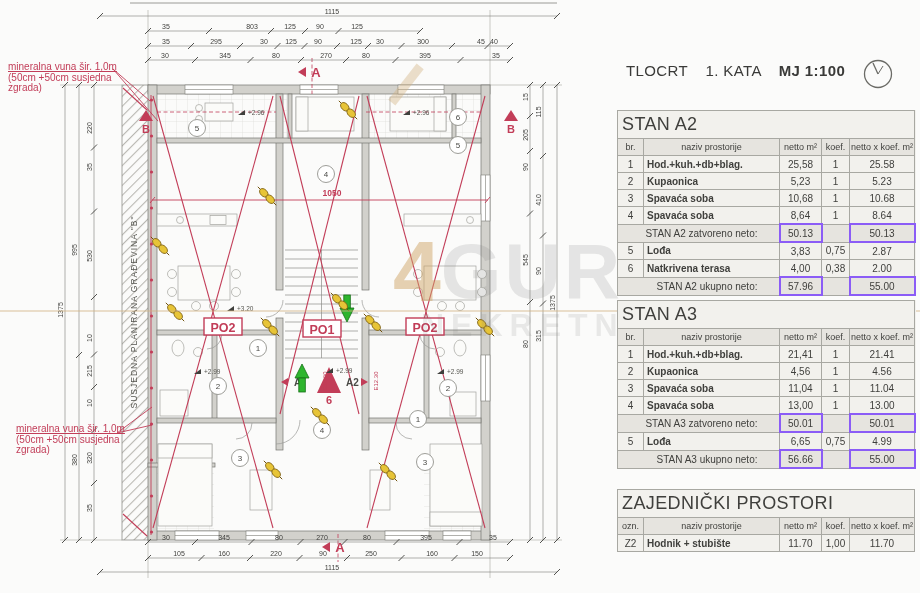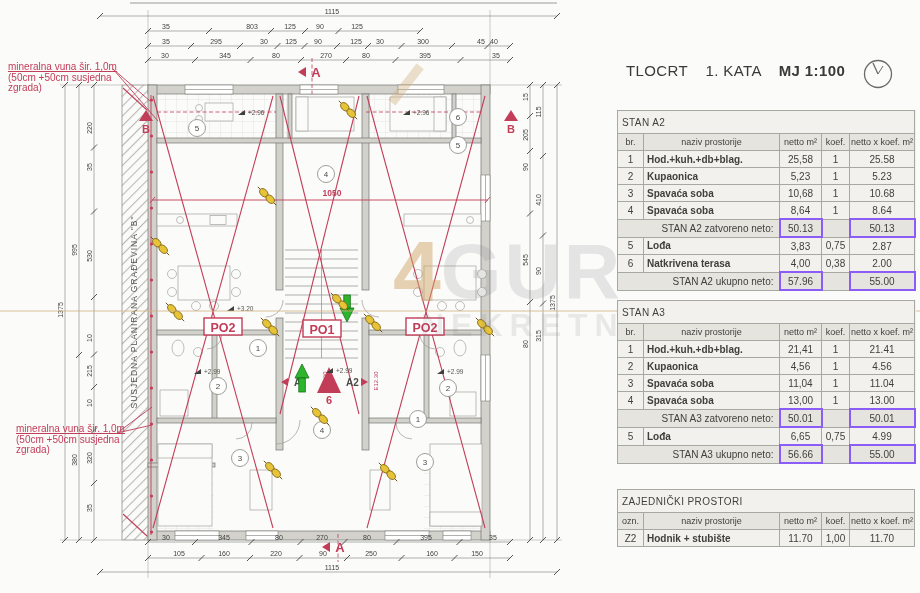--- a/index.html
+++ b/index.html
@@ -16,26 +16,26 @@
   .note .u{text-decoration:underline;}
   .wm{position:absolute;left:393px;top:231px;pointer-events:none;}
   .wm-row{display:flex;align-items:flex-start;}
   .wm-glyph{font-size:86px;font-weight:bold;color:rgba(208,166,104,.50);line-height:80px;}
   .wm-word{font-size:78px;font-weight:bold;color:rgba(120,120,120,.17);line-height:80px;letter-spacing:3px;}
   .wm-word2{font-size:32px;font-weight:bold;color:rgba(120,120,120,.14);letter-spacing:7px;margin-top:-4px;margin-left:28px;white-space:nowrap;}
   .tanline{position:absolute;left:0;top:310px;width:920px;height:2px;background:rgba(209,178,127,.40);}
   .tanswoosh{position:absolute;left:383px;top:80px;width:46px;height:9px;background:rgba(209,178,127,.40);transform:rotate(-52deg);}
   .rtbl{position:absolute;left:617px;border-collapse:collapse;background:#f2f1ed;color:#3f3f3c;font-size:10px;table-layout:fixed;}
   .rtbl td{border:1px solid #a8a8a2;padding:1px 3px;height:14px;overflow:hidden;white-space:nowrap;}
-  .rtbl tr.title td{font-size:10px;padding:3px 4px;height:16px;letter-spacing:.4px;}
+  .rtbl tr.title td{font-size:18px;padding:3px 4px;height:16px;letter-spacing:.4px;}
   .rtbl tr.head td{background:#e6e4df;font-size:9px;text-align:center;padding:1px 1px;}
   .rtbl td.num{text-align:center;}
   .rtbl td.name{text-align:left;font-weight:bold;}
   .rtbl tr.sum td{background:#e6e4df;}
-  .rtbl td.sumlabel{text-align:right;padding-right:5px;}
+  .rtbl td.sumlabel{text-align:right;padding-right:21px;}
   .rtbl td.sumval{border:2px solid #8b5cf6;text-align:center;background:#f2f1ed;}
 </style>
 </head>
 <body>
 
 <div class="stage">
 
   <svg id="plansvg" width="612" height="593" viewBox="0 0 612 593">
     <defs>
       <pattern id="hatch" width="7" height="7" patternTransform="rotate(45)" patternUnits="userSpaceOnUse">

